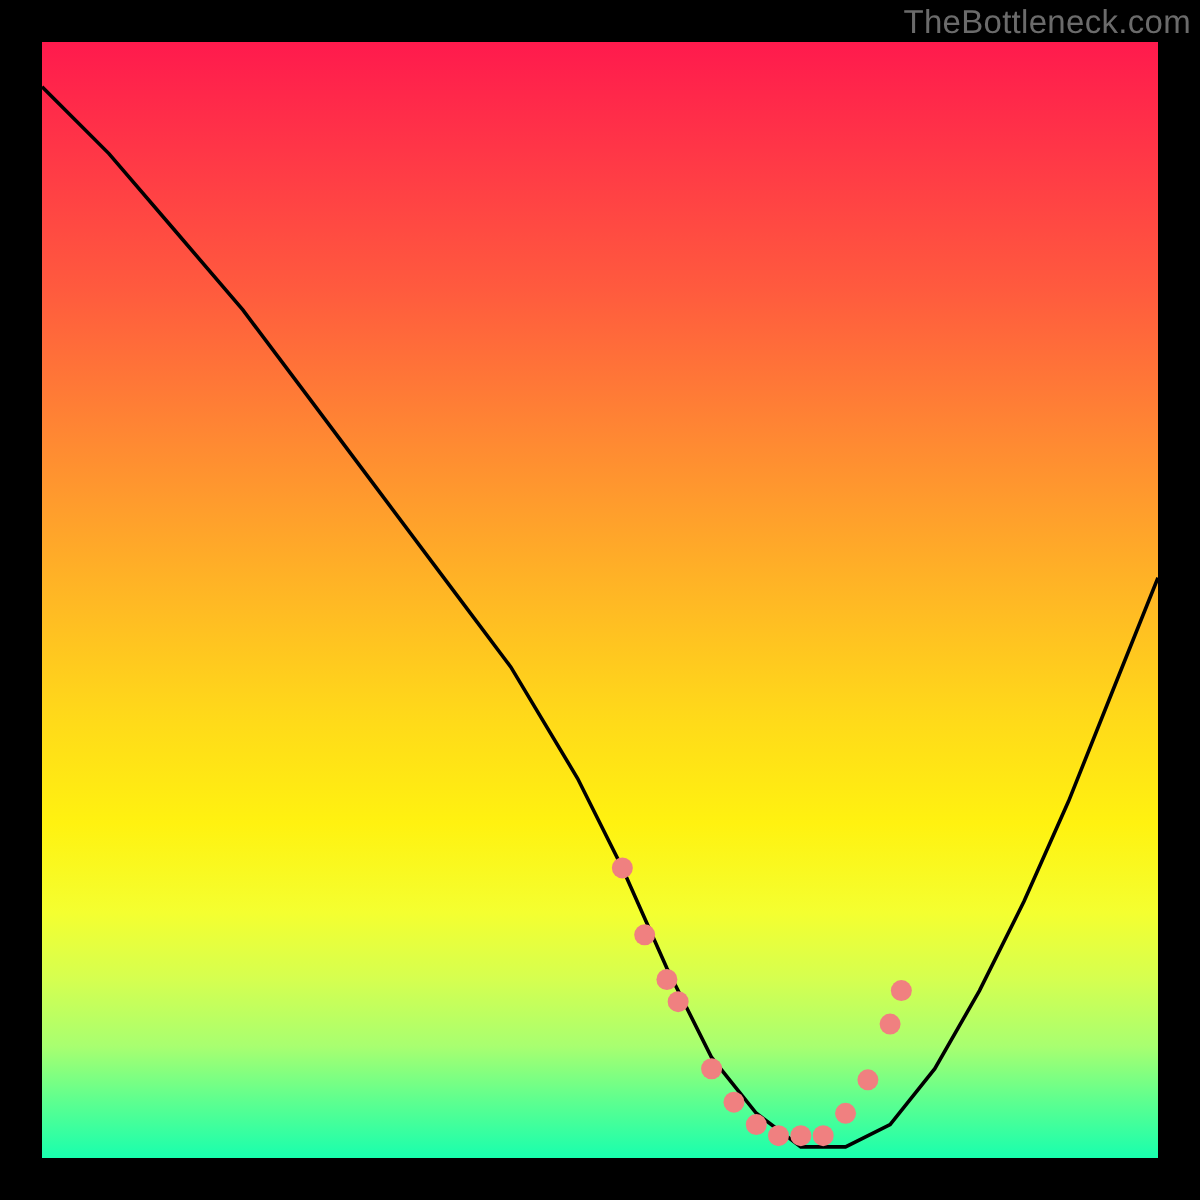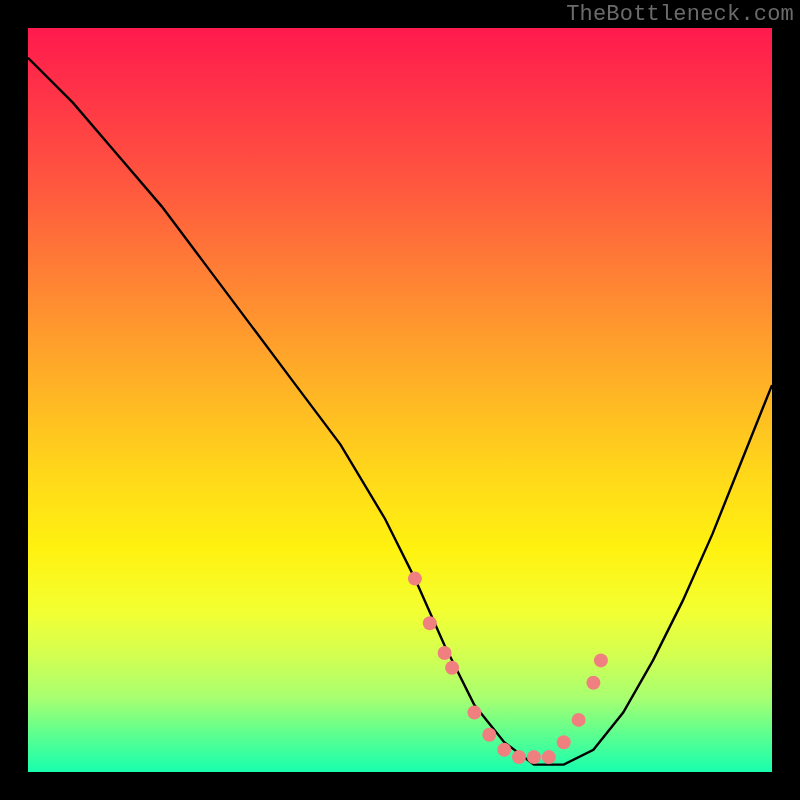--- a/index.html
+++ b/index.html
@@ -37,21 +37,21 @@
     );
   }
   svg.curve {
     position: absolute;
     inset: 0;
   }
   .watermark {
     position: absolute;
     top: 2px;
     right: 6px;
-    font-family: Liberation Mono, monospace;
+    font-family: Liberation Sans, sans-serif;
     font-size: 22px;
     color: #6b6b6b;
     letter-spacing: 0.2px;
   }
 </style>
 </head>
 <body>
 
 <div class="frame">
   <div class="gradient"></div>

